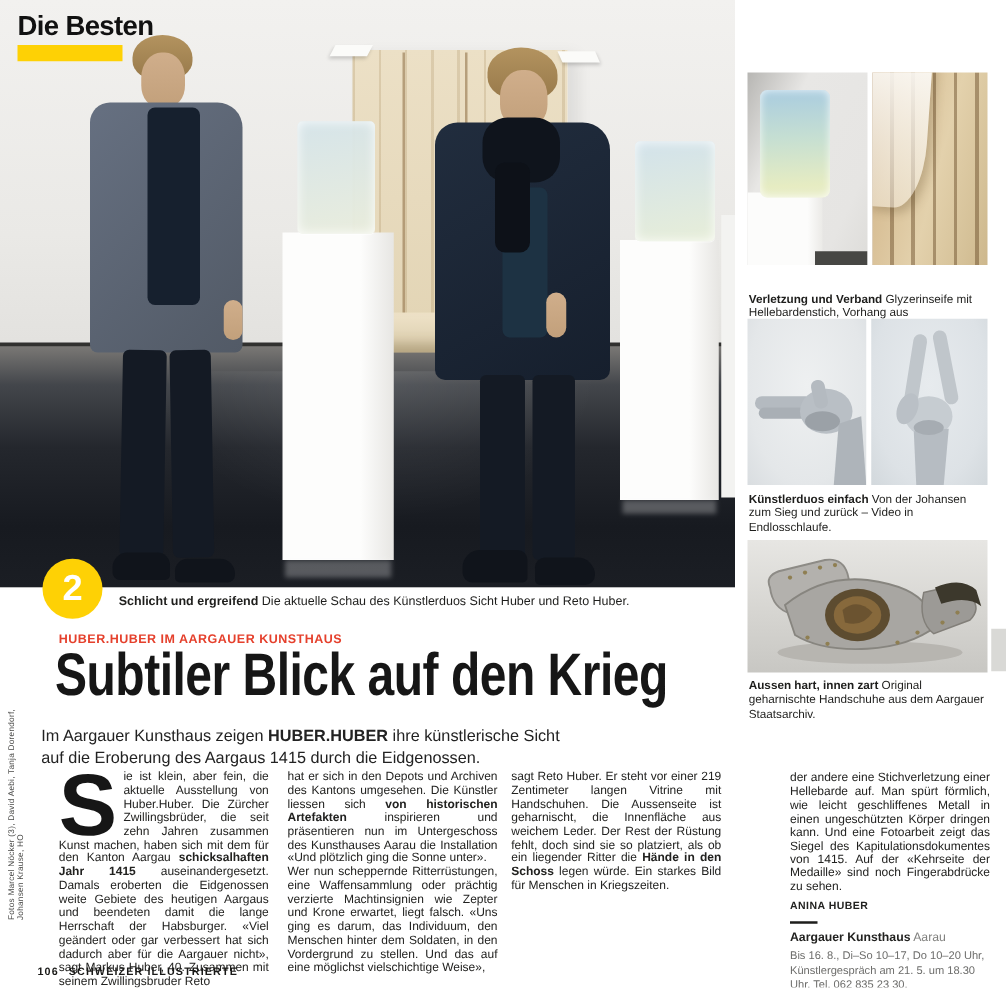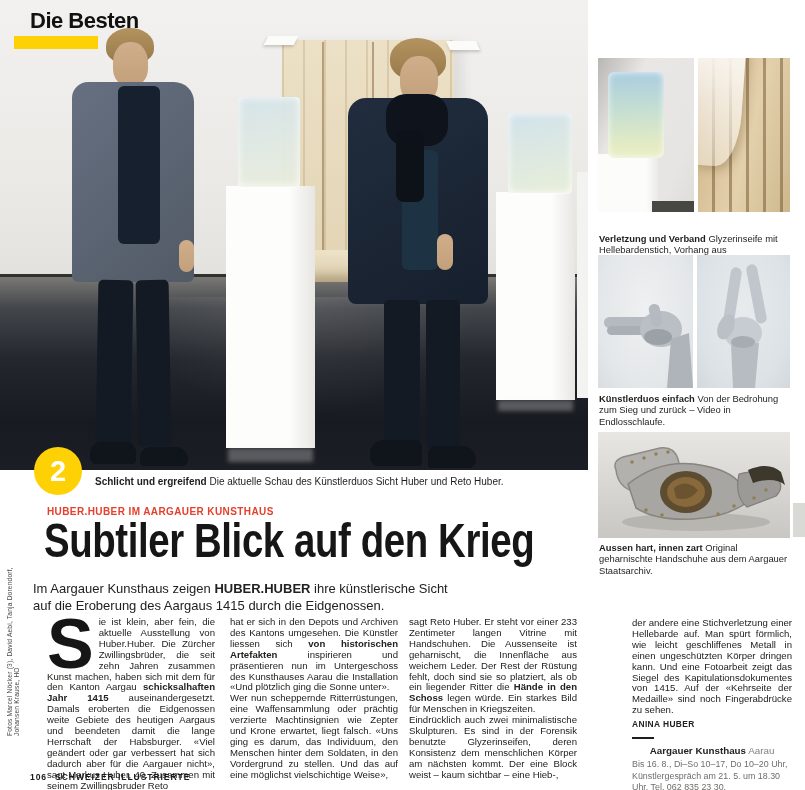--- a/index.html
+++ b/index.html
@@ -5,21 +5,21 @@
   html,body{margin:0;padding:0;}
   body{
     width:805px;height:790px;position:relative;overflow:hidden;
     background:#ffffff;color:#1e1e1c;
     font-family:"Liberation Sans", sans-serif;
     -webkit-font-smoothing:antialiased;
   }
   .abs{position:absolute;}
 
   
-  .brandlabel{left:14px;top:8px;font-size:22px;font-weight:700;letter-spacing:-.5px;color:#111;margin-left:16px;}
+  .brandlabel{left:14px;top:8px;font-size:22px;font-weight:700;letter-spacing:-.5px;color:#111;}
   .brandbar{left:14px;top:36px;width:84px;height:13px;}
 
   
   .photo{left:0;top:0;width:588px;height:470px;overflow:hidden;
     background:linear-gradient(180deg,#f2f1ef 0%,#eae9e6 40%,#e3e2df 58%);}
   .floor{left:0;top:277px;width:588px;height:193px;
     background:linear-gradient(180deg,#7a7875 0%,#43464b 16%,#24272d 42%,#171a20 75%,#1b1e24 100%);}
   .floor .sheen{left:120px;top:20px;width:360px;height:120px;
     background:radial-gradient(ellipse at 50% 0%,rgba(255,255,255,.10),rgba(255,255,255,0) 70%);}
   .baseline{left:0;top:274px;width:588px;height:4px;background:#121210;opacity:.85;}
@@ -59,21 +59,21 @@
 
   
   .bodycol{top:617px;width:168px;font-size:9.6px;line-height:10.9px;text-align:justify;color:#222220;}
   .bodycol b{font-weight:700;}
   .dropcap{float:left;font-size:70px;line-height:53px;font-weight:700;margin:1px 5px 0 0;color:#161616;}
   .blockline{display:block;}
 
   .col4{left:632px;top:618px;width:160px;}
   .author{margin-top:3px;font-weight:700;font-size:8.4px;letter-spacing:.4px;text-align:left;}
   .rule{width:22px;height:2px;background:#1e1e1c;margin:7px 0 7px 0;}
-  .venue{font-size:9.8px;text-align:center;}
+  .venue{font-size:9.8px;text-align:left;}
   .venue b{font-weight:700;}
   .venue .city{color:#80807e;}
   .details{margin-top:2px;font-size:8.9px;line-height:11.6px;color:#6d6d6b;text-align:left;}
 
   
   .sideimg{overflow:hidden;}
   .cap{left:599px;width:190px;font-size:9.4px;line-height:11.3px;color:#1e1e1c;}
   .cap b{font-weight:700;}
 
   .soapwall{background:linear-gradient(115deg,#b7b6b3 0%,#e8e7e5 30%,#e6e5e3 78%,#dddcd9 100%);}
@@ -172,22 +172,21 @@
 <div class="abs bodycol" style="left:47px;">
   <span class="dropcap">S</span><span>ie ist klein, aber fein, die aktuelle Ausstellung von Huber.Huber. Die Zürcher Zwillingsbrüder, die seit zehn Jahren zusammen Kunst machen, haben sich mit dem für den Kanton Aargau </span><b>schicksalhaften Jahr 1415</b><span> auseinandergesetzt. Damals eroberten die Eidgenossen weite Gebiete des heutigen Aargaus und beendeten damit die lange Herrschaft der Habsburger. «Viel geändert oder gar verbessert hat sich dadurch aber für die Aargauer nicht», sagt Markus Huber, 40. Zusammen mit seinem Zwillingsbruder Reto</span>
 </div>
 
 <div class="abs bodycol" style="left:230px;">
   <span>hat er sich in den Depots und Archiven des Kantons umgesehen. Die Künstler liessen sich </span><b>von historischen Artefakten</b><span> inspirieren und präsentieren nun im Untergeschoss des Kunsthauses Aarau die Installation «Und plötzlich ging die Sonne unter».</span>
   <span class="blockline">Wer nun scheppernde Ritterrüstungen, eine Waffensammlung oder prächtig verzierte Machtinsignien wie Zepter und Krone erwartet, liegt falsch. «Uns ging es darum, das Individuum, den Menschen hinter dem Soldaten, in den Vordergrund zu stellen. Und das auf eine möglichst vielschichtige Weise»,</span>
 </div>
 
 <div class="abs bodycol" style="left:409px;">
-  <span>sagt Reto Huber. Er steht vor einer 233 Zentimeter langen Vitrine mit Handschuhen. Die Aussenseite ist geharnischt, die Innenfläche aus weichem Leder. Der Rest der Rüstung fehlt, doch sind sie so platziert, als ob ein liegender Ritter die </span><b>Hände in den Schoss</b><span> legen würde. Ein starkes Bild für Menschen in Kriegszeiten.</span>
-  <span class="blockline">Eindrücklich auch zwei minimalistische Skulpturen. Es sind in der Forensik benutzte Glyzerinseifen, deren Konsistenz dem menschlichen Körper am nächsten kommt. Der eine Block weist – kaum sichtbar – eine Hieb-,</span>
+  <span>sagt Reto Huber. Er steht vor einer 219 Zentimeter langen Vitrine mit Handschuhen. Die Aussenseite ist geharnischt, die Innenfläche aus weichem Leder. Der Rest der Rüstung fehlt, doch sind sie so platziert, als ob ein liegender Ritter die </span><b>Hände in den Schoss</b><span> legen würde. Ein starkes Bild für Menschen in Kriegszeiten.</span>
 </div>
 
 <div class="abs bodycol col4">
   <span>der andere eine Stichverletzung einer Hellebarde auf. Man spürt förmlich, wie leicht geschliffenes Metall in einen ungeschützten Körper dringen kann. Und eine Fotoarbeit zeigt das Siegel des Kapitulationsdokumentes von 1415. Auf der «Kehrseite der Medaille» sind noch Fingerabdrücke zu sehen.</span>
   <div class="author">ANINA HUBER</div>
   <div class="rule"></div>
   <div class="venue"><b>Aargauer Kunsthaus</b><span class="city"> Aarau</span></div>
   <div class="details">Bis 16. 8., Di–So 10–17, Do 10–20 Uhr, Künstlergespräch am 21. 5. um 18.30 Uhr, Tel. 062 835 23 30, www.aargauerkunsthaus.ch</div>
 </div>
 
@@ -215,21 +214,21 @@
 <div class="abs sideimg handbg2" style="left:697px;top:255px;width:93px;height:133px;">
   <svg width="93" height="133" viewBox="0 0 93 133">
     <rect x="30" y="12" width="11" height="58" rx="5.5" fill="#c0c6cb" transform="rotate(9 35 41)"></rect>
     <rect x="54" y="9" width="11" height="60" rx="5.5" fill="#c0c6cb" transform="rotate(-11 59 39)"></rect>
     <ellipse cx="46" cy="78" rx="19" ry="16" fill="#c6ccd1"></ellipse>
     <ellipse cx="29" cy="72" rx="8" ry="13" fill="#bac0c6" transform="rotate(22 29 72)"></ellipse>
     <path d="M34 90 L62 88 L58 133 L36 133 Z" fill="#b6bcc2"></path>
     <ellipse cx="46" cy="87" rx="12" ry="6" fill="#a6acb2"></ellipse>
   </svg>
 </div>
-<div class="abs cap" style="top:393px;"><b>Künstlerduos einfach</b><span> Von der Bedrohung zum Sieg und zurück – Video in Endlosschlaufe.</span></div>
+<div class="abs cap" style="top:393px;"><b>Künstlerduos einfach</b><span> Von der Johansen zum Sieg und zurück – Video in Endlosschlaufe.</span></div>
 
 <div class="abs sideimg gauntbg" style="left:598px;top:432px;width:192px;height:106px;">
   <svg width="192" height="106" viewBox="0 0 192 106">
     <ellipse cx="98" cy="90" rx="74" ry="9" fill="#b7b5b0"></ellipse>
     <path d="M18 38 Q14 29 25 25 L62 16 Q76 14 80 27 L84 44 L35 59 Q20 55 18 38 Z" fill="#b3b1ad" stroke="#8d8b86" stroke-width="1.5"></path>
     <path d="M30 52 Q60 28 96 32 Q133 37 143 53 L151 69 Q130 85 96 87 Q59 89 38 76 Z" fill="#a8a6a2" stroke="#87857f" stroke-width="1.5"></path>
     <path d="M141 42 Q168 35 179 46 Q187 55 178 64 L149 75 Q136 65 141 42 Z" fill="#9c9a96" stroke="#827f79" stroke-width="1.2"></path>
     <path d="M150 38 Q171 29 183 40 L187 53 Q176 44 155 51 Z" fill="#3c382c"></path>
     <ellipse cx="88" cy="60" rx="26" ry="21" fill="#5d4c30"></ellipse>
     <ellipse cx="88" cy="60" rx="19" ry="15" fill="#87693c"></ellipse>

